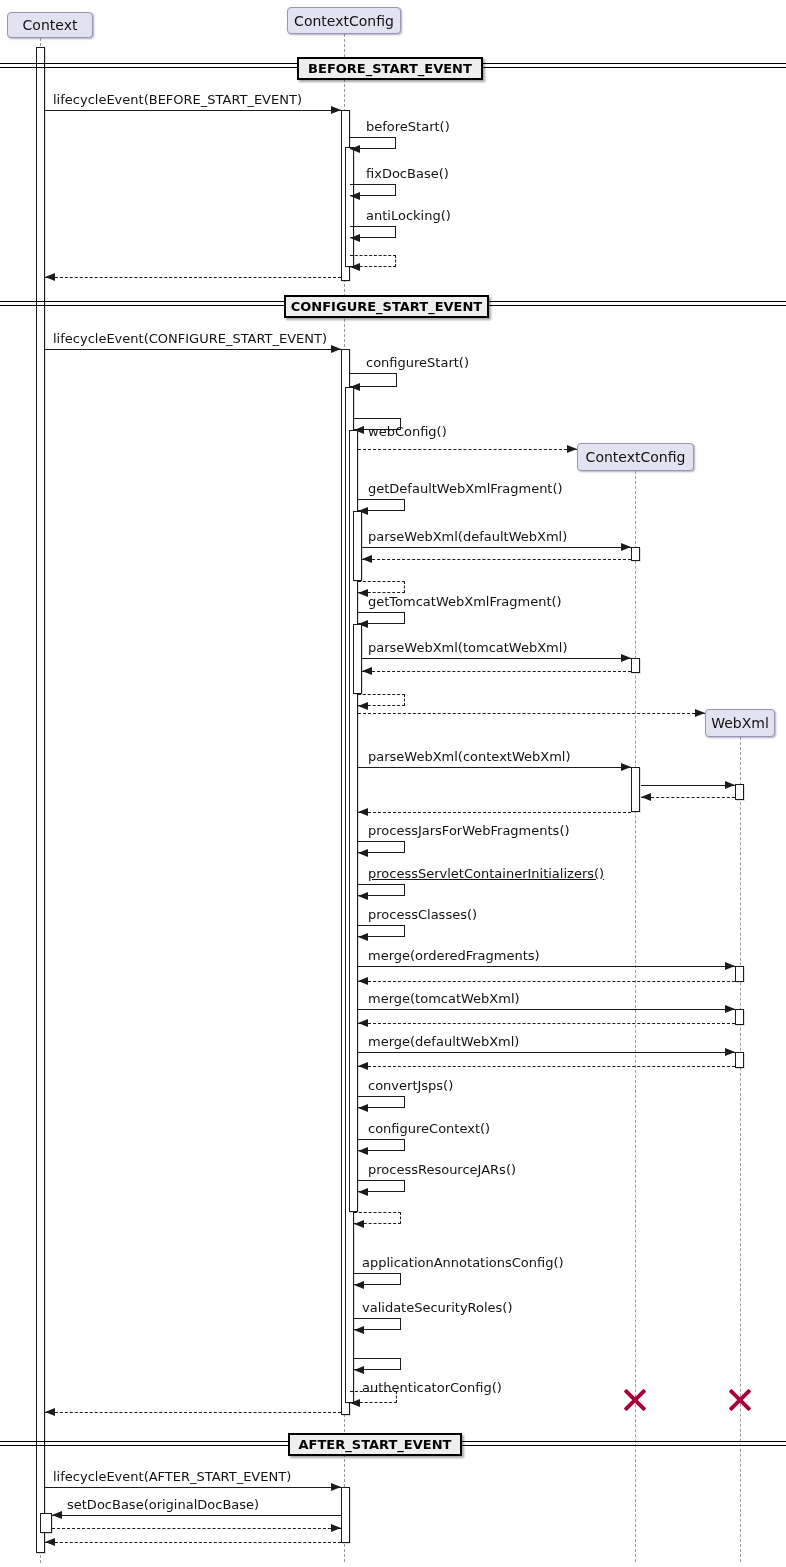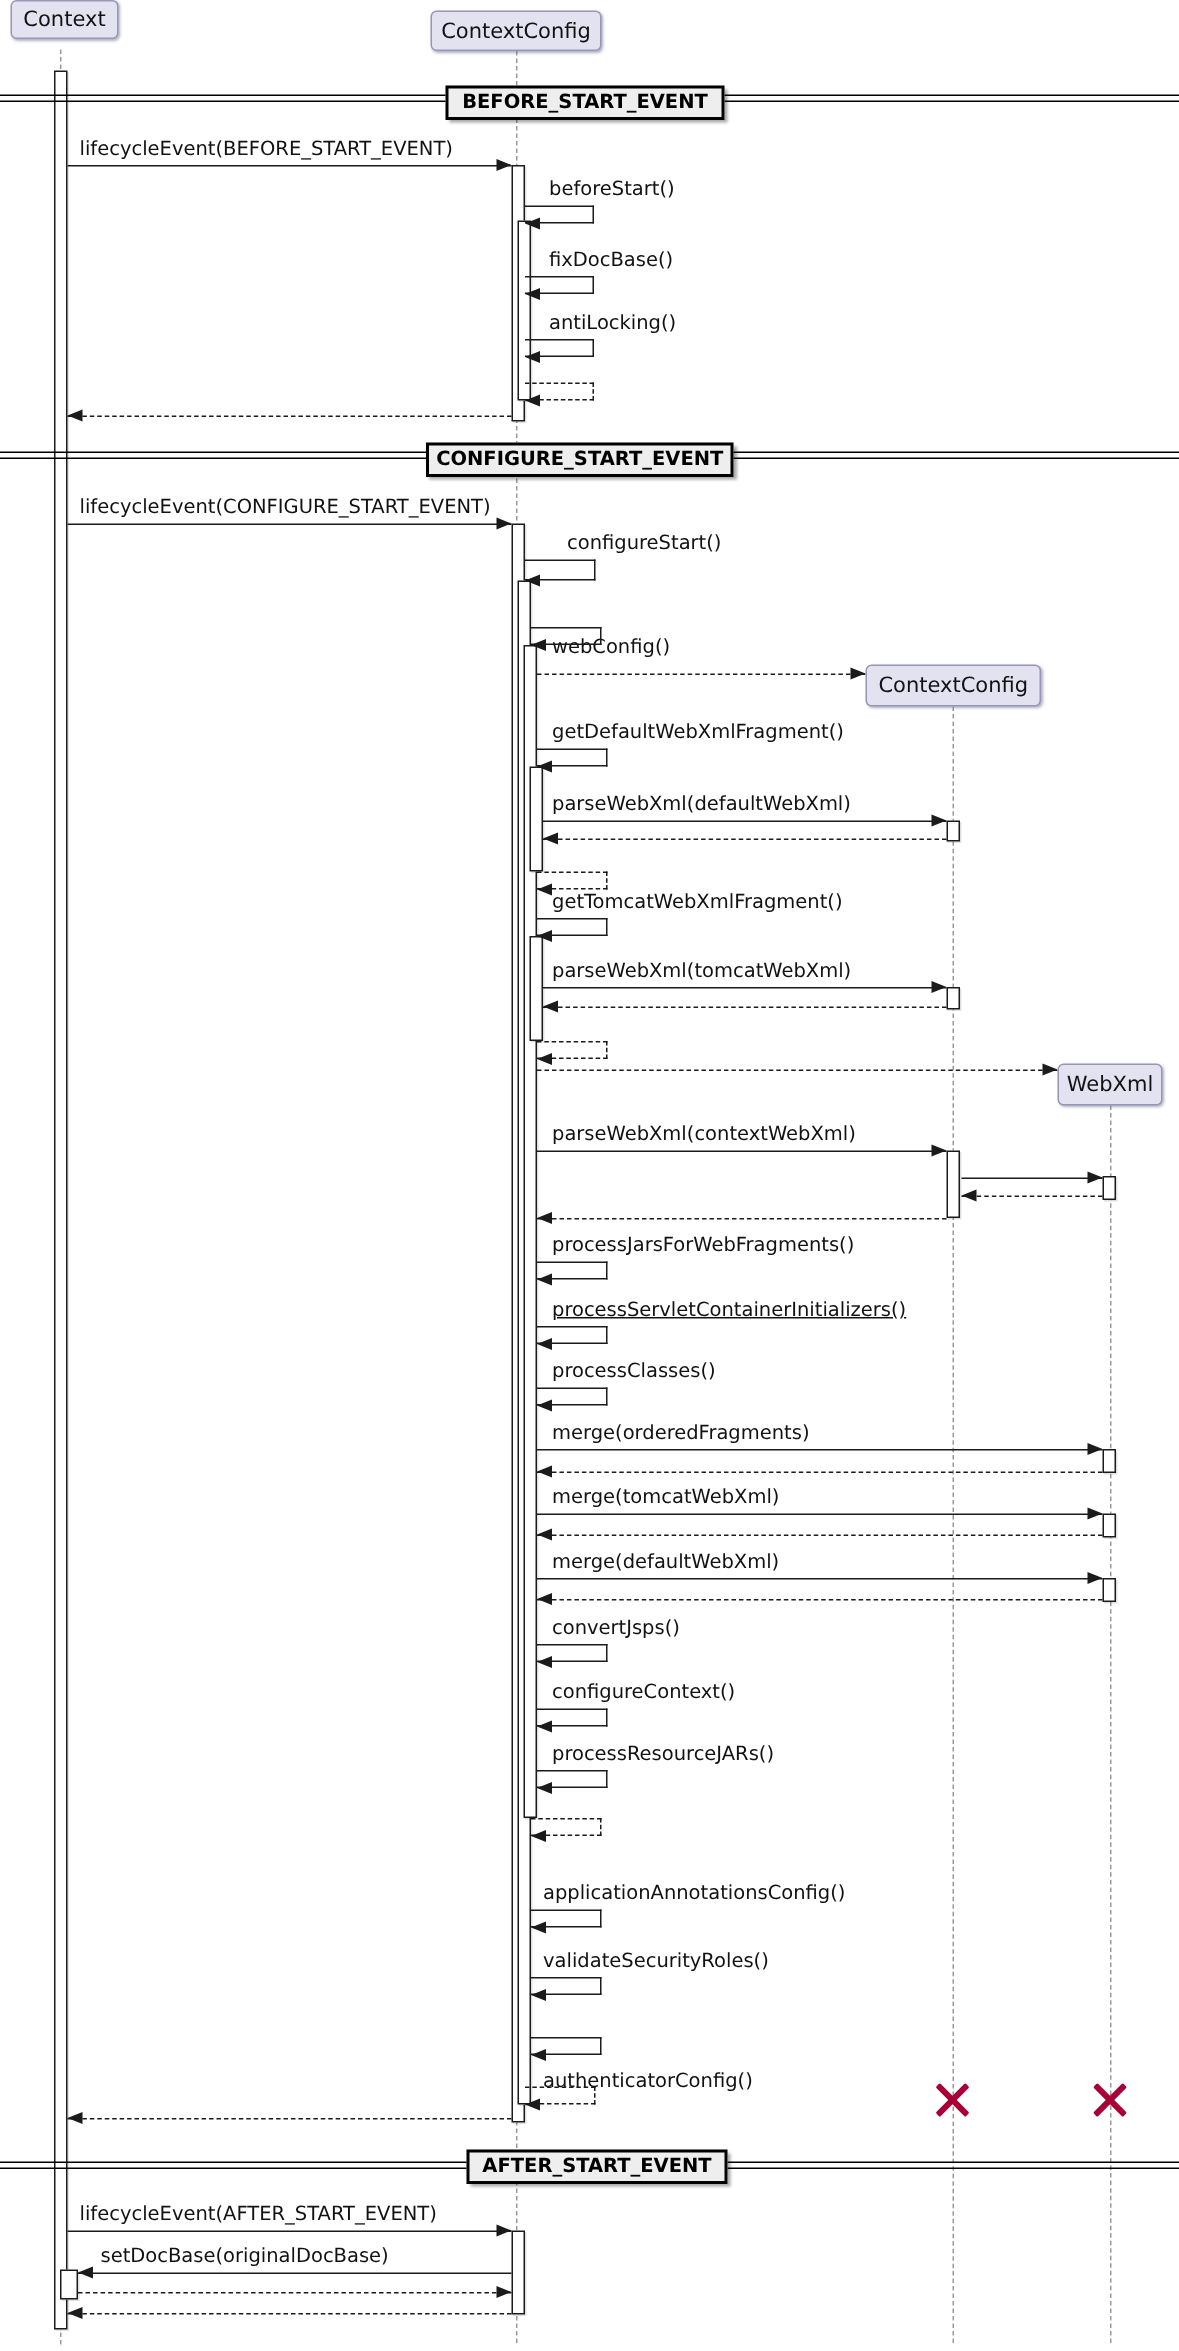--- a/index.html
+++ b/index.html
@@ -63,21 +63,21 @@
     </div>
 
   <div class="divline" style="top:301px;"></div>
   <div class="divline" style="top:305px;"></div>
   <div class="divbox" style="left:284px;top:295px;width:205px;height:23px;">
       <span>CONFIGURE_START_EVENT</span>
     </div>
 
   <div class="divline" style="top:1441px;"></div>
   <div class="divline" style="top:1445px;"></div>
-  <div class="divbox" style="left:311px;top:1433px;width:174px;height:23px;">
+  <div class="divbox" style="left:288px;top:1433px;width:174px;height:23px;">
       <span>AFTER_START_EVENT</span>
     </div>
 
   <div class="lb" style="left:53px;top:92px;">lifecycleEvent(BEFORE_START_EVENT)</div>
   <div class="ln" style="left:45px;top:110px;width:296px;"></div>
   <div class="ah r" style="left:331px;top:106px;"></div>
 
   <div class="lb" style="left:366px;top:119px;">beforeStart()</div>
   <div class="self" style="left:350px;top:137px;width:46px;height:12px;"></div>
   <div class="ah l" style="left:350px;top:145px;"></div>
@@ -93,21 +93,21 @@
   <div class="self d" style="left:350px;top:255px;width:46px;height:12px;"></div>
   <div class="ah l" style="left:350px;top:263px;"></div>
 
   <div class="ln d" style="left:45px;top:277px;width:296px;"></div>
   <div class="ah l" style="left:45px;top:273px;"></div>
 
   <div class="lb" style="left:53px;top:331px;">lifecycleEvent(CONFIGURE_START_EVENT)</div>
   <div class="ln" style="left:45px;top:349px;width:296px;"></div>
   <div class="ah r" style="left:331px;top:345px;"></div>
 
-  <div class="lb" style="left:366px;top:355px;margin-left:12px;">configureStart()</div>
+  <div class="lb" style="left:366px;top:355px;">configureStart()</div>
   <div class="self" style="left:350px;top:373px;width:47px;height:14px;"></div>
   <div class="ah l" style="left:350px;top:383px;"></div>
 
   <div class="lb" style="left:368px;top:424px;">webConfig()</div>
   <div class="self" style="left:354px;top:418px;width:47px;height:12px;"></div>
   <div class="ah l" style="left:354px;top:426px;"></div>
 
   <div class="ln d" style="left:358px;top:449px;width:219px;"></div>
   <div class="ah r" style="left:567px;top:445px;"></div>
 
@@ -229,21 +229,21 @@
   <div class="lb" style="left:67px;top:1497px;">setDocBase(originalDocBase)</div>
   <div class="ln" style="left:52px;top:1515px;width:289px;"></div>
   <div class="ah l" style="left:52px;top:1511px;"></div>
 
   <div class="ln d" style="left:52px;top:1528px;width:289px;"></div>
   <div class="ah r" style="left:331px;top:1524px;"></div>
 
   <div class="ln d" style="left:45px;top:1542px;width:296px;"></div>
   <div class="ah l" style="left:45px;top:1538px;"></div>
 
-  <div class="part" style="left:7px;top:0;width:72px;height:26px;">
+  <div class="part" style="left:7px;top:12px;width:86px;height:26px;">
       <span>Context</span>
     </div>
   <div class="part" style="left:287px;top:7px;width:114px;height:27px;">
       <span>ContextConfig</span>
     </div>
   <div class="part" style="left:577px;top:443px;width:117px;height:28px;">
       <span>ContextConfig</span>
     </div>
   <div class="part" style="left:705px;top:709px;width:70px;height:28px;">
       <span>WebXml</span>

